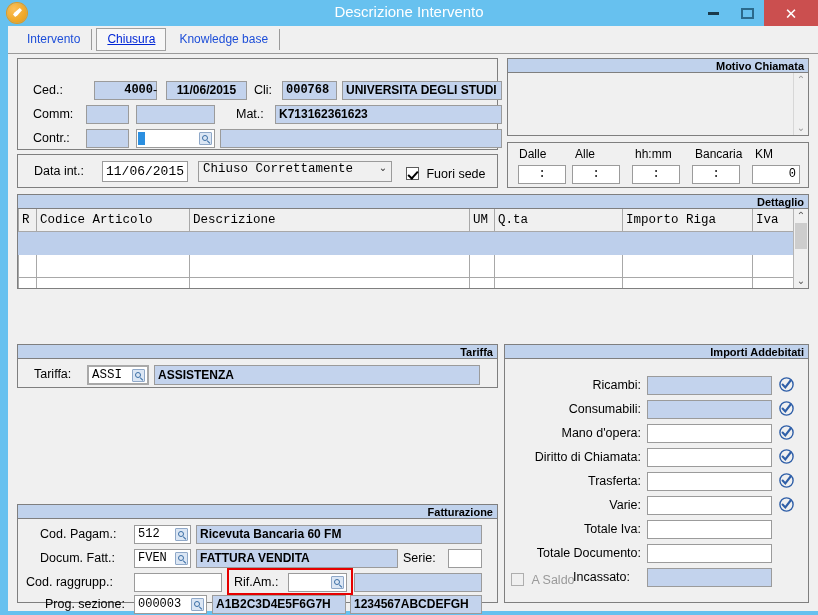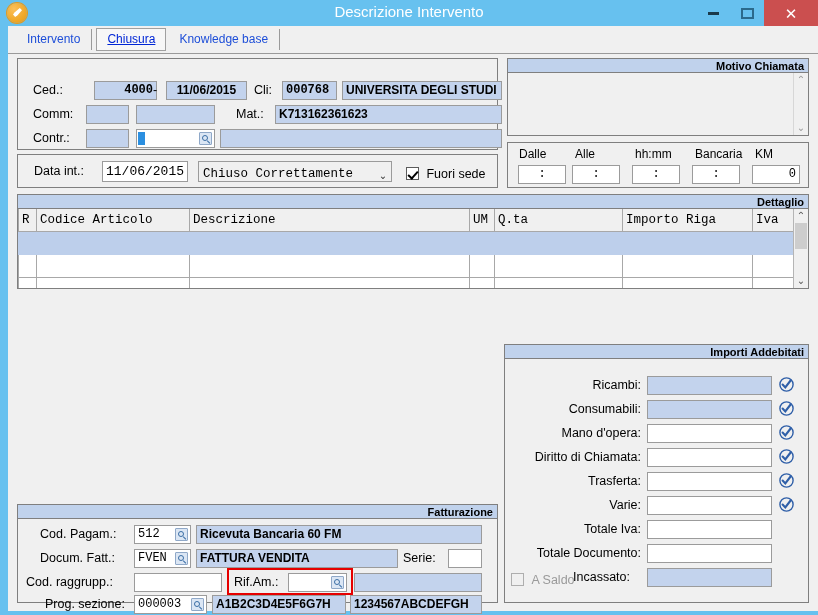--- a/index.html
+++ b/index.html
@@ -109,21 +109,21 @@
     content:"";position:absolute;left:2px;top:2px;width:6px;height:6px;
     border:1.2px solid #3a6ea5;border-radius:50%;box-sizing:border-box;
   }
   .mag:after{
     content:"";position:absolute;left:7px;top:7px;width:4px;height:1.4px;
     background:#3a6ea5;transform:rotate(45deg);transform-origin:left center;
   }
   
   .ddown{
     box-sizing:border-box;border:1px solid #9b9b9b;background:#f0f0f0;
-    height:21px;display:flex;align-items:flex-end;
+    height:21px;display:flex;align-items:flex-start;
     font-family:"Liberation Mono", monospace;font-size:12.5px;padding-left:4px;
   }
   .ddown .dtext{flex:1;white-space:nowrap;overflow:hidden;}
   .ddown .chev{
     width:16px;text-align:center;color:#333;font-size:10px;font-family:"Liberation Sans",sans-serif;
   }
   
   .cbx{
     width:13px;height:13px;box-sizing:border-box;border:1px solid #5b5b5b;background:#fff;
     display:inline-block;position:relative;vertical-align:middle;
@@ -333,20 +333,29 @@
           </table>
         </div>
         <div class="gridscroll">
           <div class="garrow">⌃</div>
           <div class="gthumb"></div>
           <div class="garrow" style="position:absolute;bottom:0;left:0;right:0;">⌄</div>
         </div>
       </div>
     </div>
 
+    <div class="panel" style="left:9px;top:318px;width:481px;height:44px;">
+      <div class="panel-header">Tariffa</div>
+      <span class="lbl" style="position:absolute;left:16px;top:22px;">Tariffa:</span>
+      <span class="lookup" style="position:absolute;left:69px;top:20px;width:62px;height:20px;border:2px solid #a9a9a9;">
+        <span class="lv" style="font-size:12.5px;">ASSI</span>
+        <span class="mag"></span>
+      </span>
+      <span class="fld blue bold" style="position:absolute;left:136px;top:20px;width:326px;height:20px;line-height:18px;">ASSISTENZA</span>
+    </div>
 
     <div class="panel" style="left:496px;top:318px;width:305px;height:259px;">
       <div class="panel-header">Importi Addebitati</div>
 
       <span class="lbl" style="position:absolute;right:167px;top:33px;text-align:right;">Ricambi:</span>
       <span class="fld blue right" style="position:absolute;left:142px;top:31px;width:125px;"></span>
       <span class="chk-badge" style="position:absolute;left:274px;top:32px;">
         <svg width="15" height="15" viewBox="0 0 15 15">
             <circle cx="7.5" cy="7.5" r="6.6" fill="none" stroke="#2f5fa8" stroke-width="1.4"></circle>
             <path d="M3.6 7.6 L6.3 10.4 L11.6 3.5" fill="none" stroke="#2f5fa8" stroke-width="2.1" stroke-linecap="round"></path>

